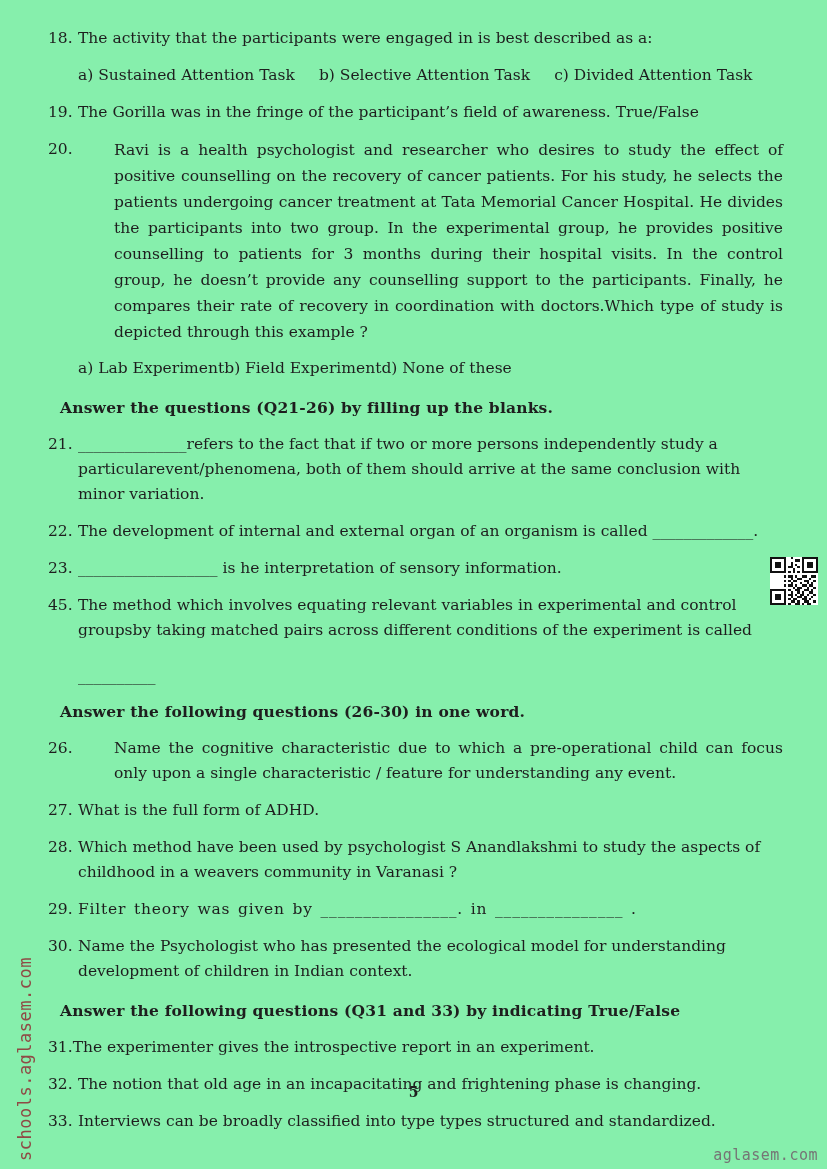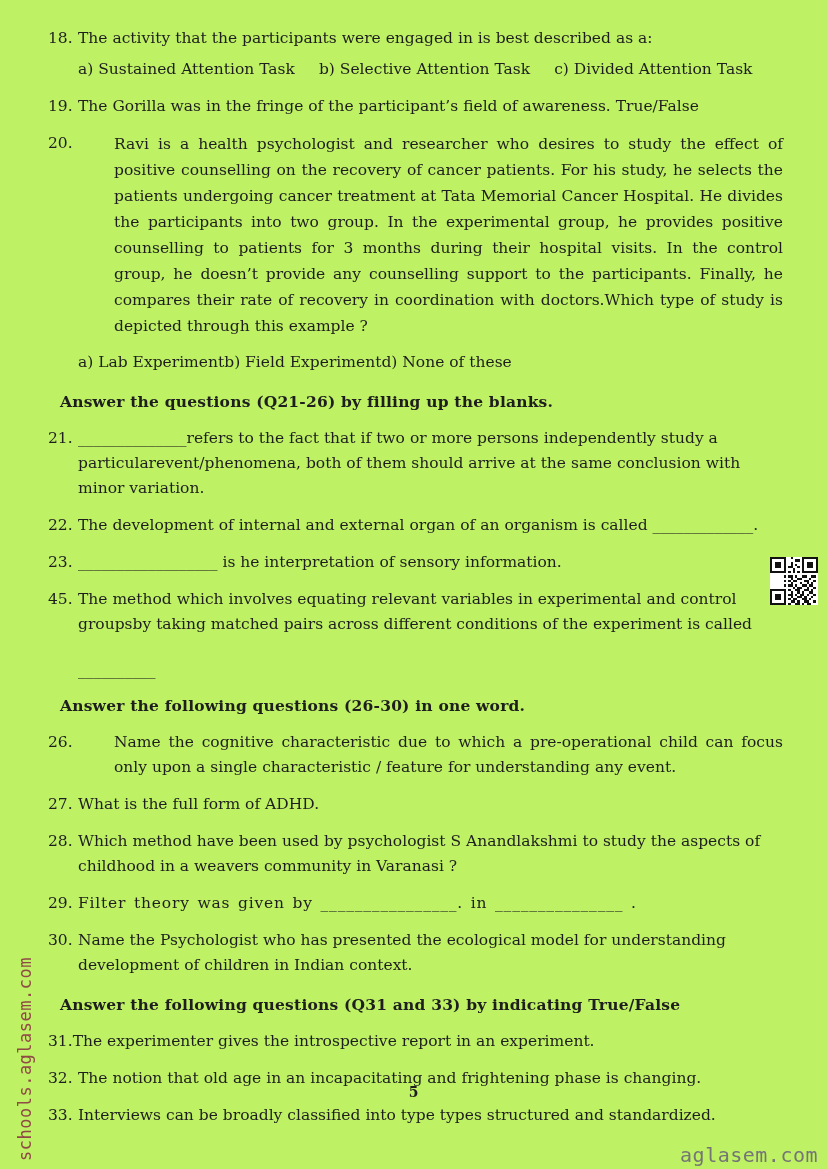--- a/index.html
+++ b/index.html
@@ -18,21 +18,21 @@
     position:absolute;
     left:48px;top:26px;
     width:735px;
   }
   .q{display:flex;margin-bottom:12px;}
   .qnum{flex:0 0 30px;}
   .qnum.tight{flex:0 0 24px;}
   .qbody{flex:1;min-width:0;}
   .justify{text-align:justify;margin-left:36px;}
   .q20 .qbody{line-height:26px;}
-  .opts3{display:flex;gap:24px;margin-top:6px;white-space:nowrap;align-items:flex-end;}
+  .opts3{display:flex;gap:24px;margin-top:12px;white-space:nowrap;align-items:flex-end;}
   .opts4{display:flex;justify-content:flex-start;margin-top:10px;padding-right:32px;white-space:nowrap;}
   .heading{
     font-weight:700;
     margin:14px 0 12px 12px;
     letter-spacing:0.2px;
   }
   .blankline{margin-top:24px;line-height:18px;font-style:italic;}
   .spaced{letter-spacing:0.8px;word-spacing:2px;}
   .qr{
     position:absolute;left:770px;top:556px;width:48px;height:50px;
@@ -43,27 +43,27 @@
   }
   .wm-left{
     position:absolute;left:13px;top:1161px;
     transform:rotate(-90deg);transform-origin:0 0;
     font-family:"DejaVu Sans Mono","Liberation Mono",monospace;
     font-size:17px;letter-spacing:0.5px;white-space:nowrap;
   }
   .wm-br{
     position:absolute;right:9px;top:1143px;
     font-family:"DejaVu Sans Mono","Liberation Mono",monospace;
-    font-size:20px;letter-spacing:0.5px;
+    font-size:15px;letter-spacing:0.5px;
   }
 </style>
 </head>
 <body>
 
-<div class="page" style="color: rgb(30, 30, 30); background: #bef264;">
+<div class="page" style="color: rgb(30, 30, 30); background: #86efac;">
 
   <main class="content">
 
     <div class="q">
       <span class="qnum">18.</span>
       <div class="qbody">
         <div>The activity that the participants were engaged in is best described as a:</div>
         <div class="opts3">
           <span>a) Sustained Attention Task</span>
           <span>b) Selective Attention Task</span>

